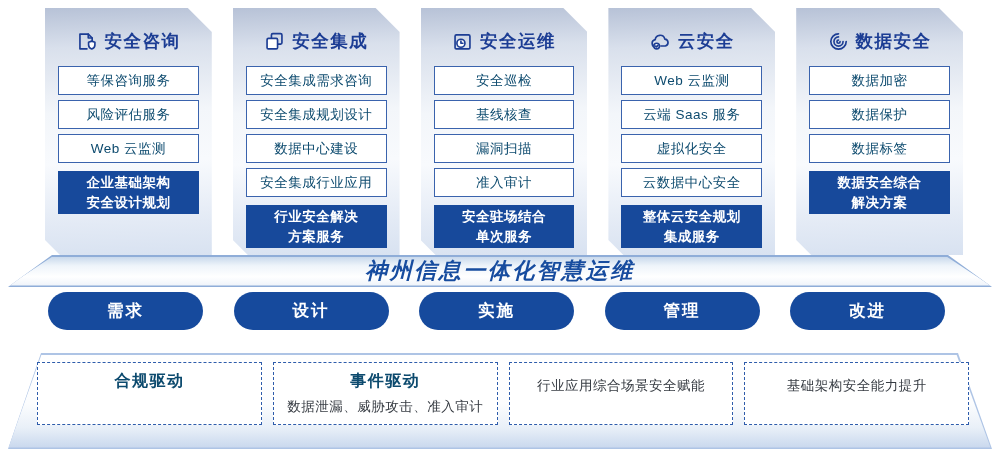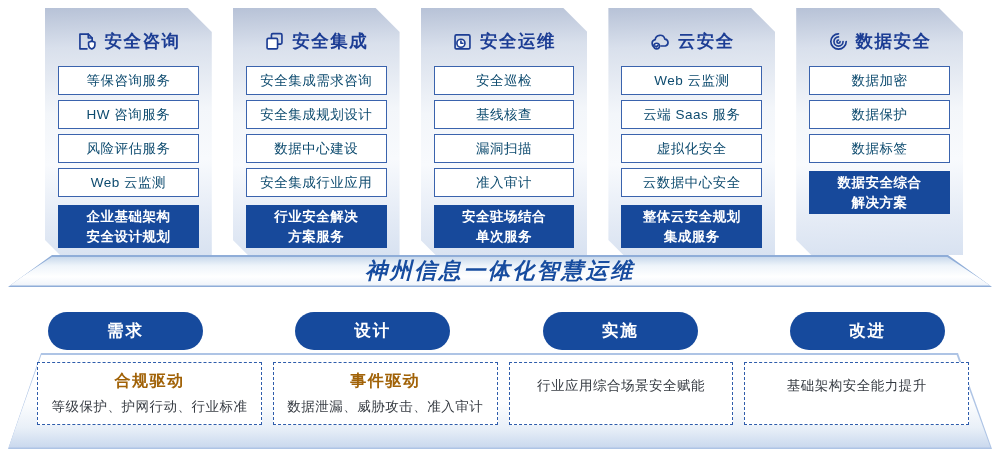--- a/index.html
+++ b/index.html
@@ -30,38 +30,38 @@
   }
   
   .banner{position:absolute;left:0;top:255px;width:1000px;height:32px;
     clip-path:polygon(52px 0,948px 0,992px 100%,8px 100%);background:#8fadd8;}
   .banner-inner{position:absolute;left:1.5px;top:1.5px;right:1.5px;bottom:1.5px;
     clip-path:polygon(51px 0,945px 0,989px 100%,7px 100%);
     background:linear-gradient(180deg,#c9d9ec 0%,#eef4fa 30%,#ffffff 68%,#eef3fa 100%);
     display:flex;align-items:center;justify-content:center;}
   .banner-title{font-size:22px;font-weight:700;font-style:italic;color:#174c9f;letter-spacing:2.5px;}
   
-  .pills{position:absolute;left:48px;top:312px;width:897px;display:flex;justify-content:space-between;z-index:2;}
+  .pills{position:absolute;left:48px;top:292px;width:897px;display:flex;justify-content:space-between;z-index:2;}
   .pill{
     width:155px;height:38px;border-radius:19px;background:#164a9d;color:#ffffff;
     font-size:16.5px;font-weight:700;letter-spacing:2px;
     display:flex;align-items:center;justify-content:center;
   }
   
   .base{position:absolute;left:0;top:353px;width:1000px;height:96px;
     clip-path:polygon(41px 0,958px 0,992px 100%,8px 100%);background:#aec4e5;z-index:0;}
   .base-inner{position:absolute;left:1.5px;top:1.5px;right:1.5px;bottom:1.5px;
     clip-path:polygon(40px 0,955px 0,989px 100%,7px 100%);
     background:linear-gradient(180deg,#ffffff 0%,#fcfdfe 52%,#e9f0f8 78%,#c9d8ee 100%);}
   .drivers{position:absolute;left:37px;top:362px;width:932px;display:flex;gap:11px;z-index:2;}
   .driver{
     flex:1;box-sizing:border-box;height:63px;background:#ffffff;
     border:1.5px dashed #2e5cab;text-align:center;padding-top:8px;
   }
-  .driver-title{font-size:16px;font-weight:700;color:#a16207;letter-spacing:1.5px;}
+  .driver-title{font-size:16px;font-weight:700;color:#0c4a6e;letter-spacing:1.5px;}
   .driver-sub{font-size:13.5px;color:#363b42;margin-top:6px;letter-spacing:0.5px;white-space:nowrap;}
 </style>
 </head>
 <body>
 
 <div class="stage">
 
   <div class="cards">
 
     <div class="card">
@@ -70,21 +70,20 @@
           <svg width="21" height="21" viewBox="0 0 24 24" fill="none" stroke="#1c3d94" stroke-width="1.9" stroke-linejoin="round" stroke-linecap="round">
             <path d="M12.5 20.5 H4.5 V3.5 h9.5 l4.5 4.5 v3"></path>
             <path d="M14 3.5 V8 h4.5"></path>
             <path d="M18 11.6 l3.6 1.3 v3.1 c0 2.4-1.7 3.9-3.6 4.6 c-1.9-.7-3.6-2.2-3.6-4.6 v-3.1 z" fill="#ffffff"></path>
           </svg>
         </span>
         <span class="card-title">安全咨询</span>
       </div>
       <div class="items">
         <div class="item">等保咨询服务</div>
-        <div class="item">HW 咨询服务</div>
         <div class="item">风险评估服务</div>
         <div class="item">Web 云监测</div>
       </div>
       <div class="solution">
         <span>企业基础架构</span>
         <span>安全设计规划</span>
       </div>
     </div>
 
     <div class="card">
@@ -182,31 +181,31 @@
   <div class="banner">
     <div class="banner-inner">
       <span class="banner-title">神州信息一体化智慧运维</span>
     </div>
   </div>
 
   <div class="pills">
     <div class="pill">需求</div>
     <div class="pill">设计</div>
     <div class="pill">实施</div>
+    <div class="pill">管理</div>
     <div class="pill">改进</div>
   </div>
 
   <div class="base">
     <div class="base-inner"></div>
   </div>
 
   <div class="drivers">
     <div class="driver">
       <div class="driver-title">合规驱动</div>
-      <div class="driver-sub">等级保护、护网行动、行业标准</div>
     </div>
     <div class="driver">
       <div class="driver-title">事件驱动</div>
       <div class="driver-sub">数据泄漏、威胁攻击、准入审计</div>
     </div>
     <div class="driver">
       <div class="driver-sub">行业应用综合场景安全赋能</div>
     </div>
     <div class="driver">
       <div class="driver-sub">基础架构安全能力提升</div>

